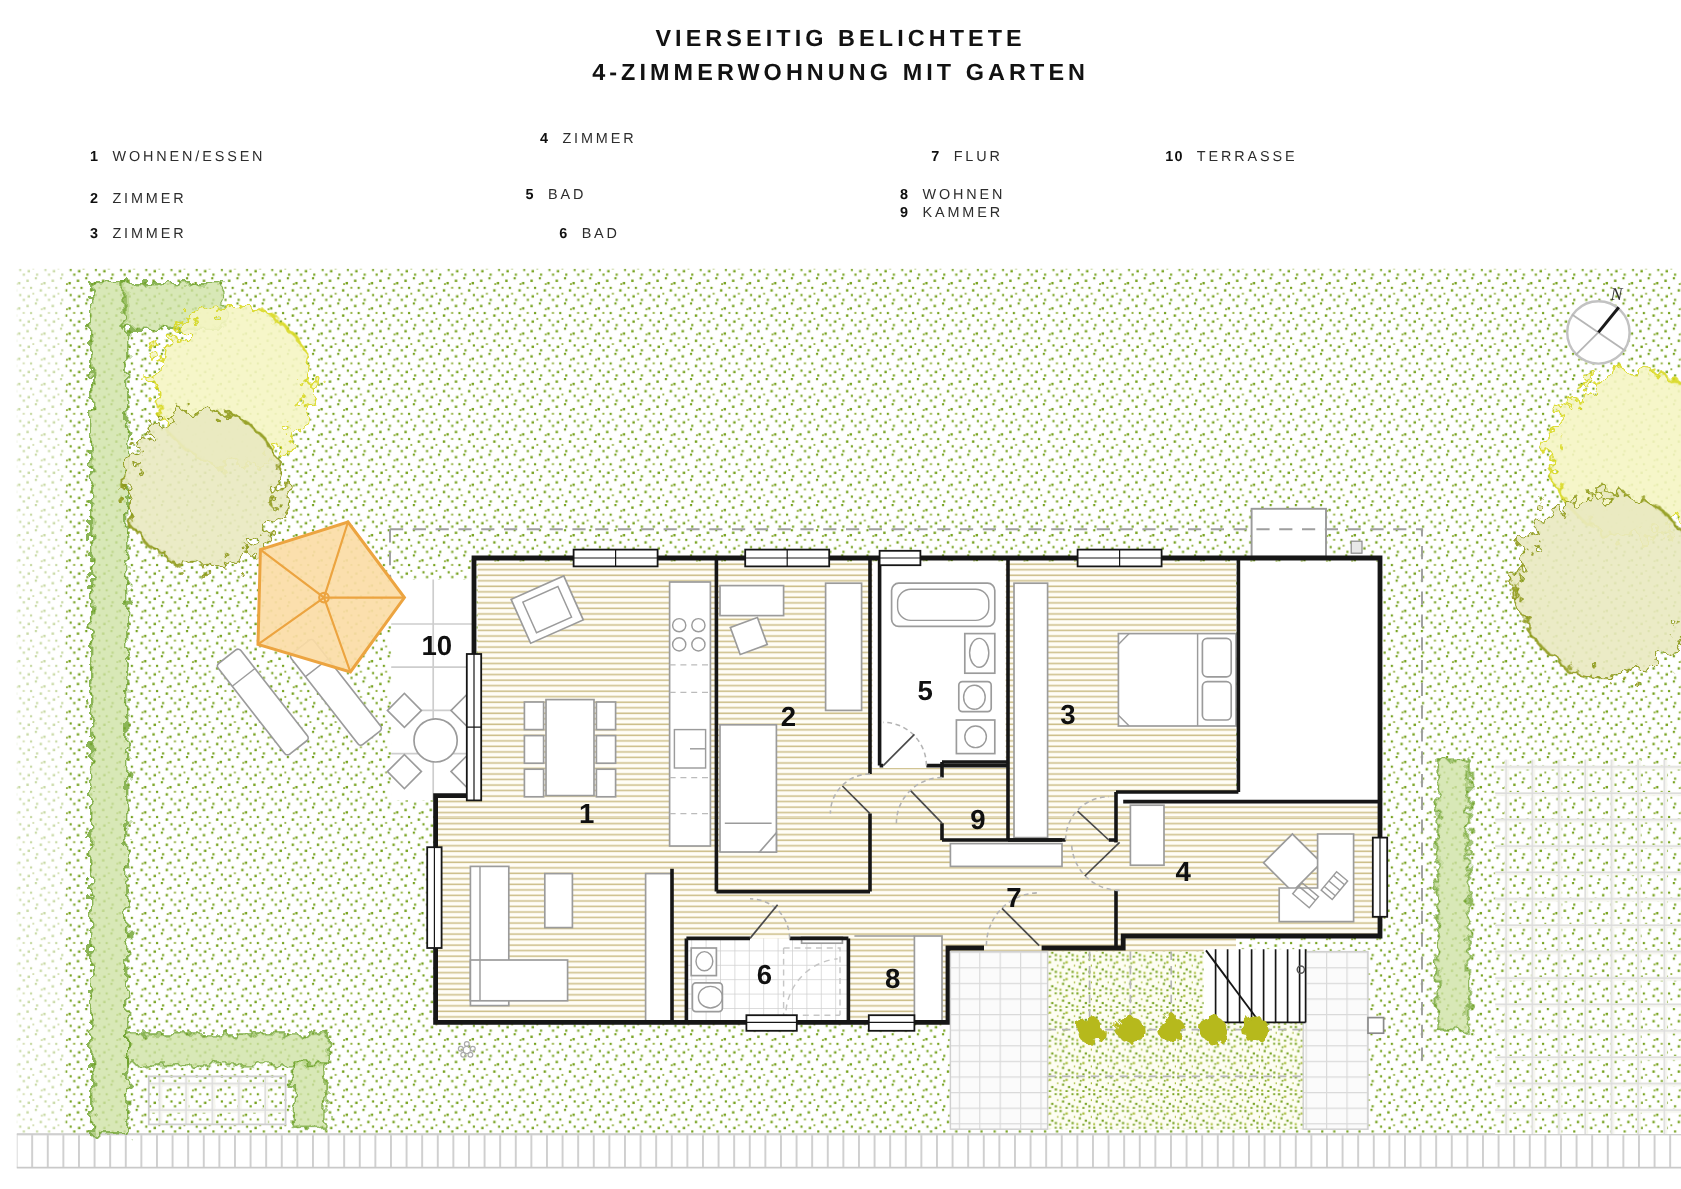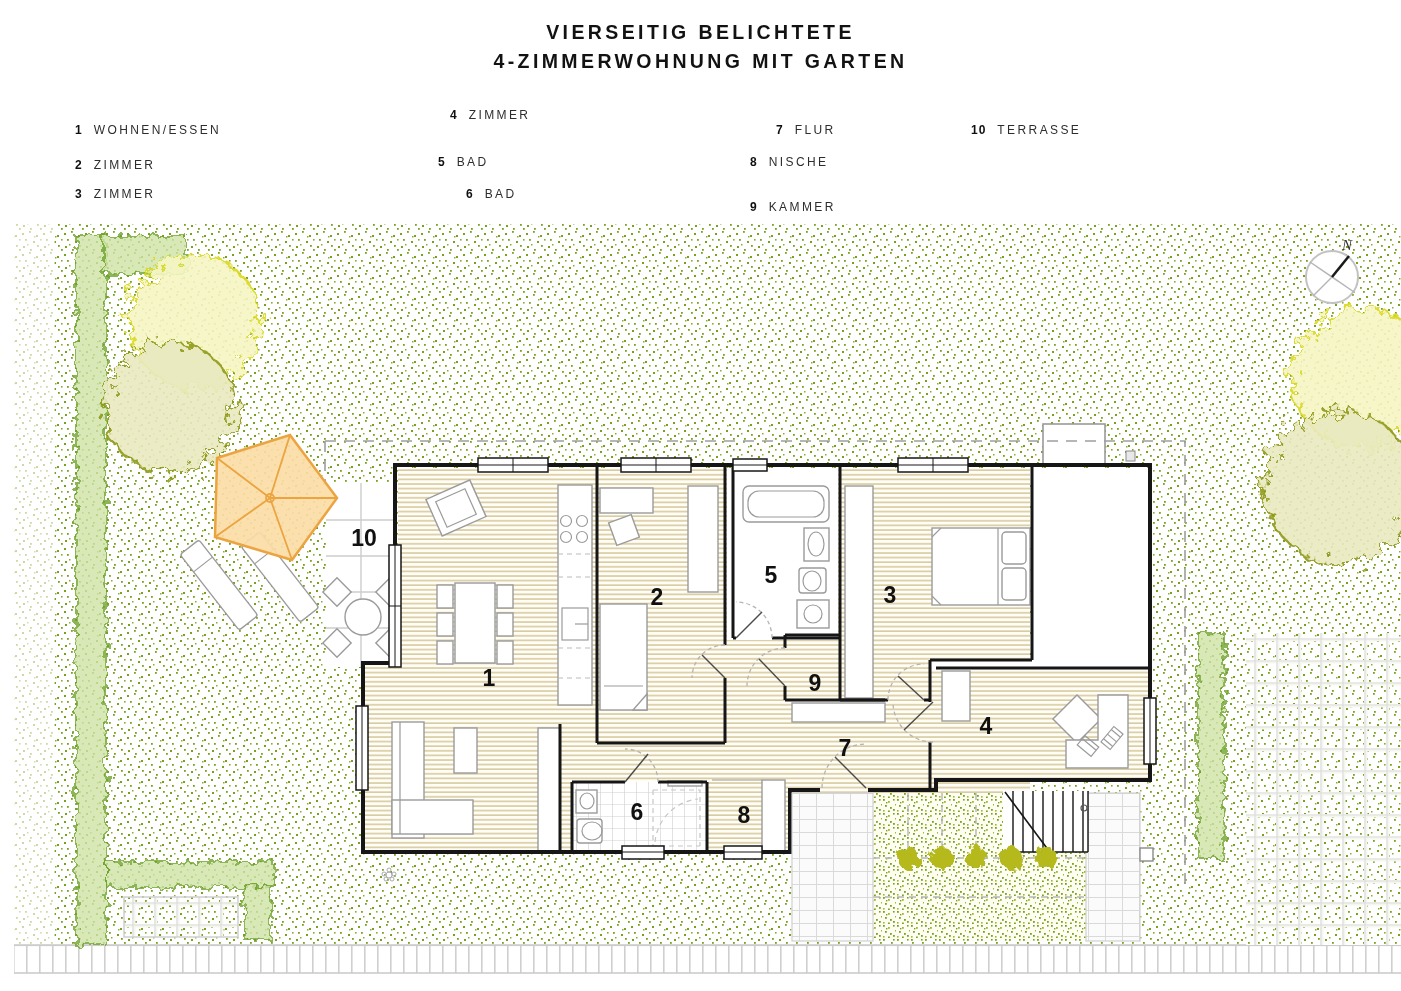--- a/index.html
+++ b/index.html
@@ -33,22 +33,22 @@
 </div>
 
 <div class="legend">
   <div class="lg-item" style="left:75px;top:111px"><span class="n">1</span><span class="l">WOHNEN/ESSEN</span></div>
   <div class="lg-item" style="left:75px;top:146px"><span class="n">2</span><span class="l">ZIMMER</span></div>
   <div class="lg-item" style="left:75px;top:175px"><span class="n">3</span><span class="l">ZIMMER</span></div>
   <div class="lg-item" style="left:450px;top:96px"><span class="n">4</span><span class="l">ZIMMER</span></div>
   <div class="lg-item" style="left:438px;top:143px"><span class="n">5</span><span class="l">BAD</span></div>
   <div class="lg-item" style="left:466px;top:175px"><span class="n">6</span><span class="l">BAD</span></div>
   <div class="lg-item" style="left:776px;top:111px"><span class="n">7</span><span class="l">FLUR</span></div>
-  <div class="lg-item" style="left:750px;top:143px"><span class="n">8</span><span class="l">NISCHE</span></div>
-  <div class="lg-item" style="left:750px;top:188px"><span class="n">9</span><span class="l">KAMMER</span></div>
+  <div class="lg-item" style="left:750px;top:143px"><span class="n">8</span><span class="l">WOHNEN</span></div>
+  <div class="lg-item" style="left:750px;top:158px"><span class="n">9</span><span class="l">KAMMER</span></div>
   <div class="lg-item" style="left:971px;top:111px"><span class="n">10</span><span class="l">TERRASSE</span></div>
 </div>
 
 <svg width="1401" height="991" viewBox="0 0 1401 991">
 <defs>
   <pattern id="stip" width="21" height="21" patternUnits="userSpaceOnUse">
     <rect width="21" height="21" fill="#ffffff"></rect>
     <rect x="1" y="2" width="2" height="2" fill="#76a21f"></rect>
         <rect x="8" y="0" width="1.8" height="1.8" fill="#76a21f"></rect>
     <rect x="15" y="4" width="2" height="2" fill="#76a21f"></rect>

